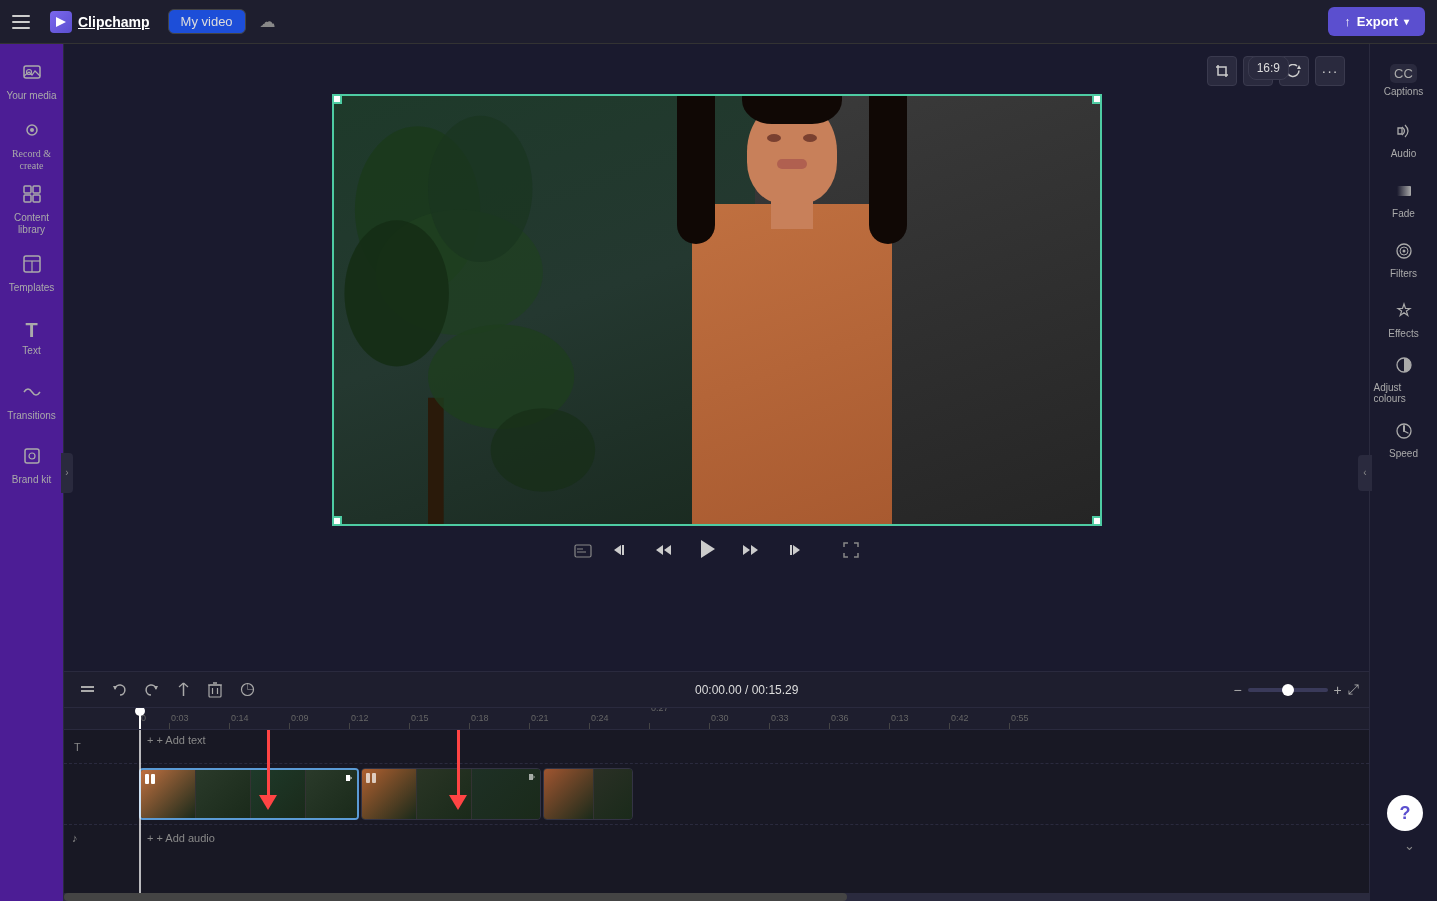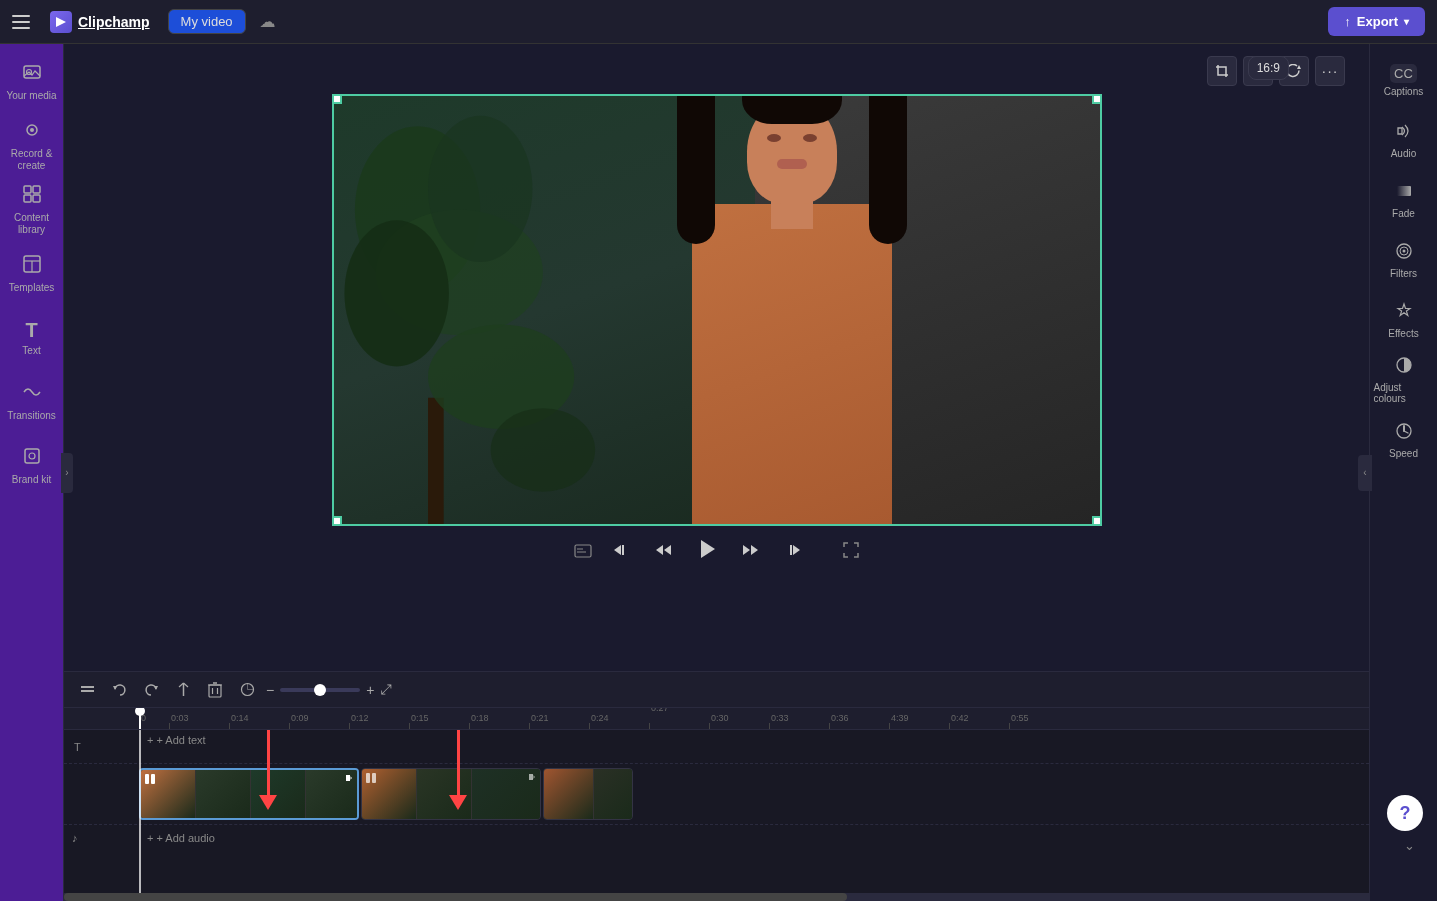--- a/index.html
+++ b/index.html
@@ -488,21 +488,21 @@
       </span>
       <span class="si-label">Your media</span>
     </div>
     <div class="sidebar-item">
       <span class="si-icon">
         <svg width="20" height="20" viewBox="0 0 20 20">
             <circle cx="10" cy="10" r="5" fill="none" stroke="#aaa" stroke-width="1.5"></circle>
             <circle cx="10" cy="10" r="2" fill="#aaa"></circle>
           </svg>
       </span>
-      <span class="si-label" style="white-space:pre-line;">Record &amp;
+      <span class="si-label" style="white-space:pre-line;font-family:Liberation Serif, serif;">Record &amp;
 create</span>
     </div>
     <div class="sidebar-item">
       <span class="si-icon">
         <svg width="20" height="20" viewBox="0 0 20 20">
             <rect x="2" y="2" width="7" height="7" rx="1" fill="none" stroke="#aaa" stroke-width="1.5"></rect>
             <rect x="11" y="2" width="7" height="7" rx="1" fill="none" stroke="#aaa" stroke-width="1.5"></rect>
             <rect x="2" y="11" width="7" height="7" rx="1" fill="none" stroke="#aaa" stroke-width="1.5"></rect>
             <rect x="11" y="11" width="7" height="7" rx="1" fill="none" stroke="#aaa" stroke-width="1.5"></rect>
           </svg>
@@ -702,20 +702,21 @@
               <line x1="4.5" y1="6" x2="4.5" y2="12" stroke="#aaa" stroke-width="1.2"></line>
               <line x1="9.5" y1="6" x2="9.5" y2="12" stroke="#aaa" stroke-width="1.2"></line>
             </svg>
         </button>
         <button class="tl-btn" title="Add sticker">
           <svg width="15" height="15" viewBox="0 0 15 15">
               <circle cx="7.5" cy="7.5" r="6" fill="none" stroke="#aaa" stroke-width="1.2"></circle>
               <path d="M7.5 1.5 v6 h6" stroke="#aaa" stroke-width="1" fill="none" opacity="0.5"></path>
             </svg>
         </button>
+        <div class="tl-time">00:00.00 / 00:15.29</div>
         <div class="tl-zoom-area">
           <button class="tl-zoom-btn">−</button>
           <div class="tl-zoom-slider">
             <div class="tl-zoom-thumb"></div>
           </div>
           <button class="tl-zoom-btn">+</button>
         </div>
         <button class="tl-expand-btn">⤢</button>
       </div>
 
@@ -768,21 +769,21 @@
             </div>
           <div class="tl-mark" style="width:60px;">
               <span class="tl-mark-label">0:33</span>
               <div class="tl-mark-tick"></div>
             </div>
           <div class="tl-mark" style="width:60px;">
               <span class="tl-mark-label">0:36</span>
               <div class="tl-mark-tick"></div>
             </div>
           <div class="tl-mark" style="width:60px;">
-              <span class="tl-mark-label">4:39</span>
+              <span class="tl-mark-label">0:13</span>
               <div class="tl-mark-tick"></div>
             </div>
           <div class="tl-mark" style="width:60px;">
               <span class="tl-mark-label">0:42</span>
               <div class="tl-mark-tick"></div>
             </div>
           <div class="tl-mark" style="width:60px;">
               <span class="tl-mark-label">0:55</span>
               <div class="tl-mark-tick"></div>
             </div>

